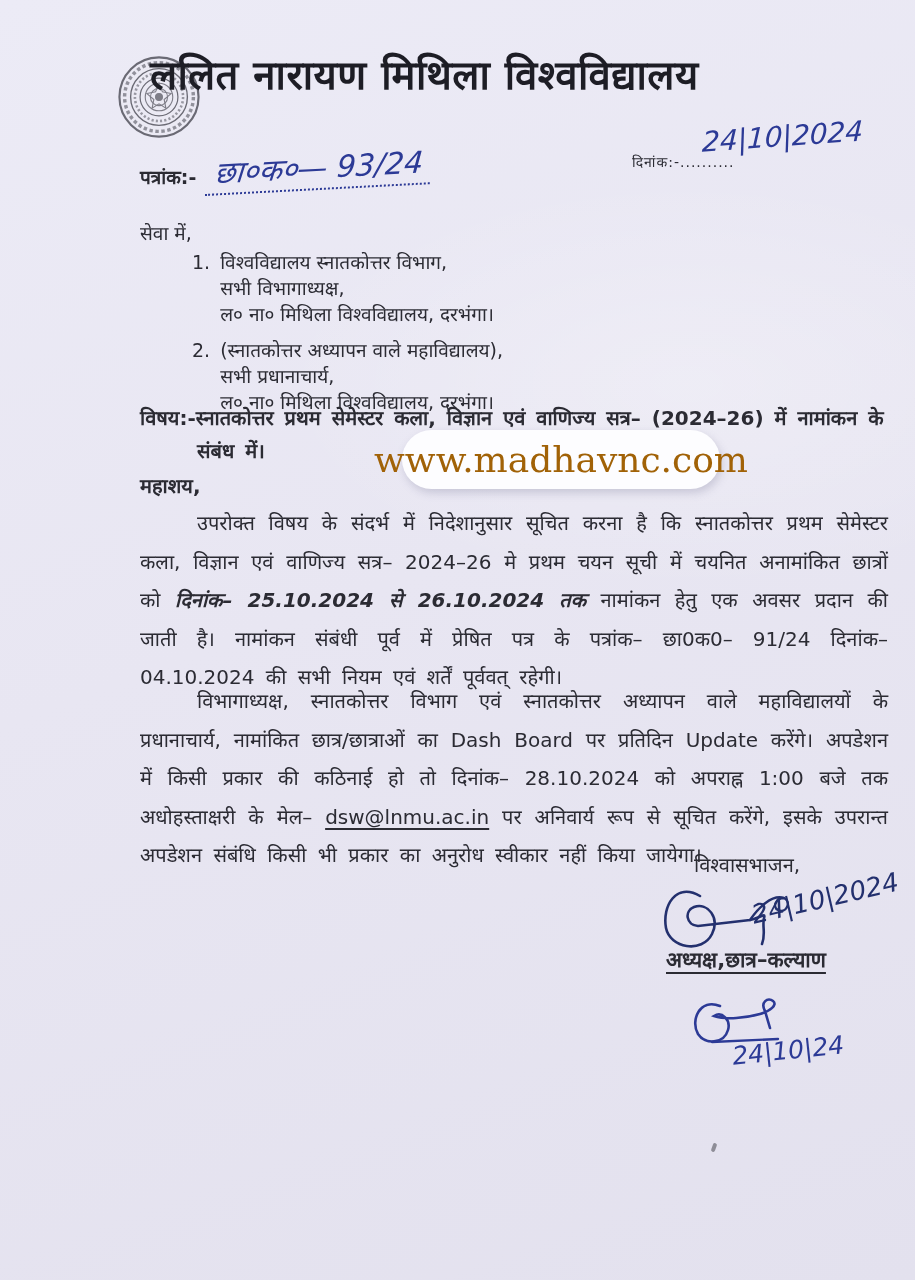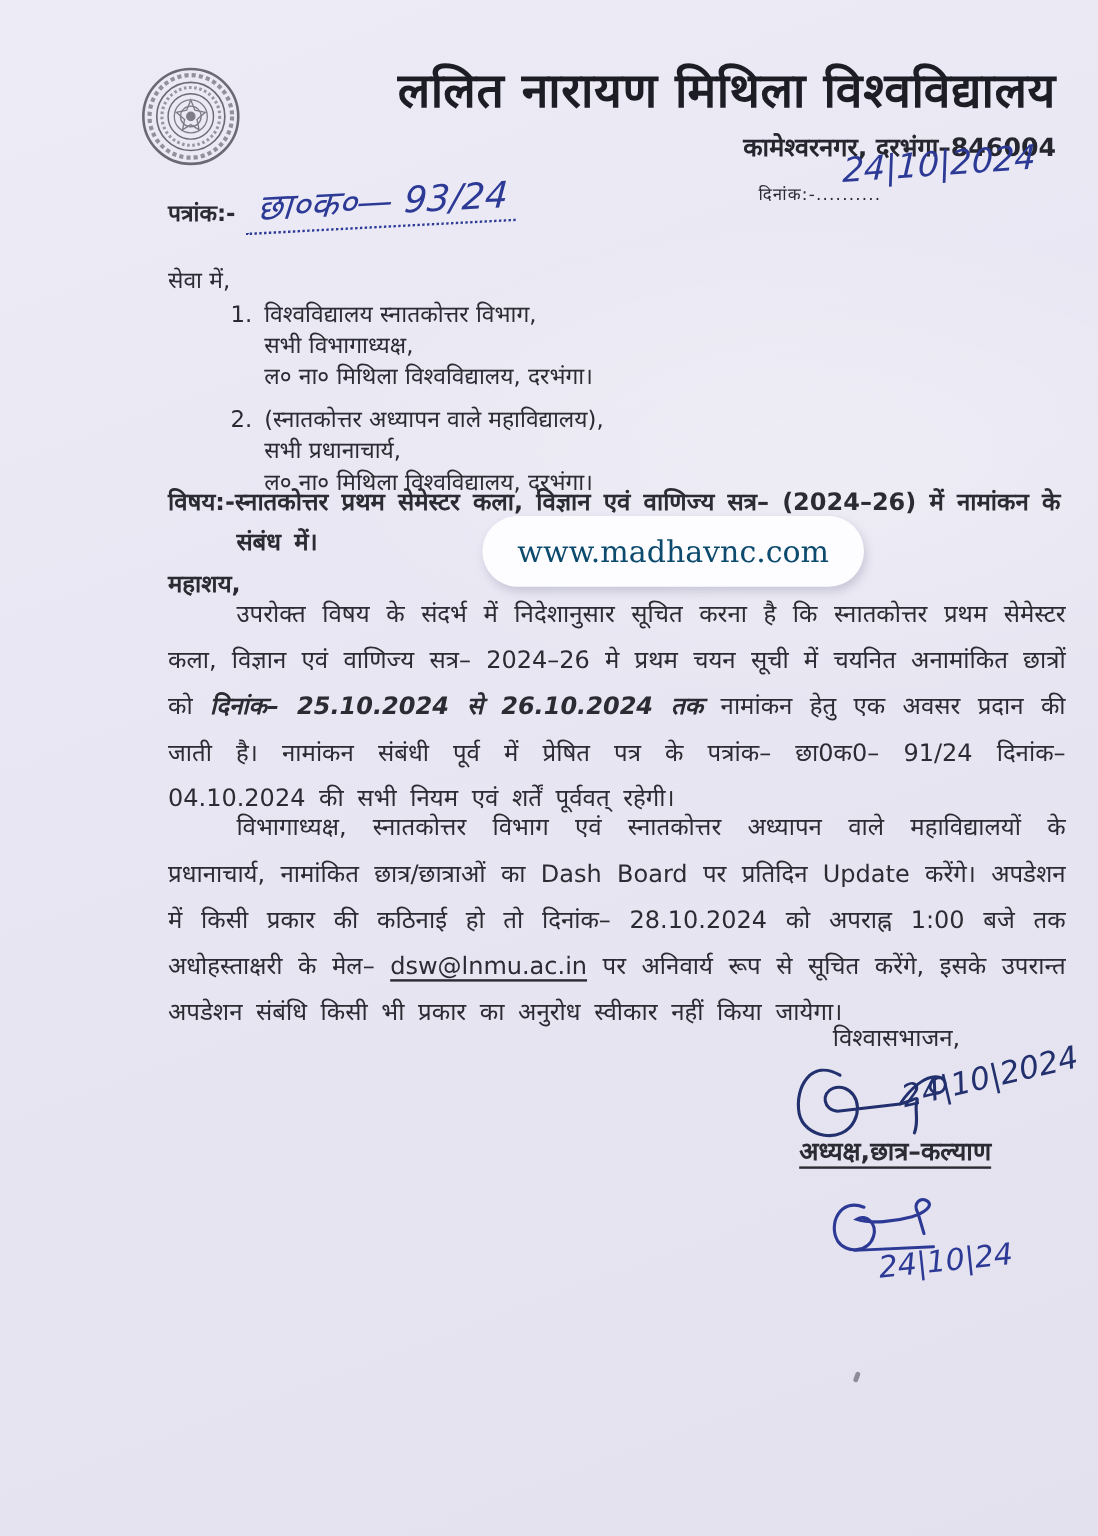--- a/index.html
+++ b/index.html
@@ -10,21 +10,21 @@
     margin:0 auto;
     background:
       radial-gradient(ellipse 600px 300px at 75% 30%, rgba(255,255,255,.25), rgba(255,255,255,0) 70%),
       linear-gradient(160deg, #ecebf6 0%, #e8e6f2 45%, #e3e1ee 100%);
     overflow:hidden;
     font-family:"DejaVu Sans","Liberation Sans",sans-serif;
     color:#2b2b33;
   }
   
   .seal { position:absolute; left:116px; top:54px; width:86px; height:86px; opacity:.82; }
-  .title-block { position:absolute; left:150px; top:46px; width:730px; text-align:right; }
+  .title-block { position:absolute; left:150px; top:46px; width:730px; text-align:left; }
   .uni-name { font-size:40px; font-weight:700; color:#1d1d25; letter-spacing:.5px; }
   .uni-addr { margin-top:7px; font-size:21px; font-weight:700; color:#26262e; }
   .letterno-row { position:absolute; left:140px; top:152px; font-size:19px; font-weight:600; white-space:nowrap; }
   .hand-letterno {
     display:inline-block; margin-left:2px; padding:0 8px 1px;
     font-size:30px; font-style:italic; font-weight:400;
     color:#2c3a96; border-bottom:2px dotted #2c3a96;
     transform:rotate(-3deg) skewX(-7deg); transform-origin:left bottom;
   }
   .date-row { position:absolute; left:632px; top:152px; font-size:14px; font-weight:400; letter-spacing:1px; }
@@ -44,29 +44,29 @@
     position:absolute; left:140px; top:402px; width:748px;
     font-size:20px; font-weight:600; line-height:33px;
     padding-left:57px; text-indent:-57px; word-spacing:4px;
   }
   
   .watermark {
     position:absolute; left:402px; top:430px; width:318px; height:59px;
     background:#fdfdff; border-radius:30px;
     display:flex; align-items:center; justify-content:center;
     font-family:"DejaVu Serif","Liberation Serif",serif;
-    font-size:25px; color:#0c4a6e;
+    font-size:36px; color:#a16207;
     box-shadow:2px 4px 8px rgba(110,110,145,.28);
   }
   
   .greeting { position:absolute; left:140px; top:472px; font-size:20px; font-weight:600; }
   .para {
     position:absolute; left:140px; width:748px;
     font-size:20px; line-height:38.5px; text-align:justify;
-    text-indent:57px; word-spacing:5px; color:#2b2b33;
+    text-indent:57px; word-spacing:5px; color:#2b2b33;margin-top:12px;
   }
   .para1 { top:492px; }
   .para2 { top:670px; }
   .emph { font-weight:700; font-style:italic; }
   .email { text-decoration:underline; text-underline-offset:4px; }
   
   .closing { position:absolute; left:694px; top:851px; font-size:20px;text-align:right; }
   .sig1 { position:absolute; left:658px; top:880px; width:165px; height:80px; }
   .sig1-date {
     position:absolute; left:752px; top:900px;
@@ -100,21 +100,20 @@
     <g stroke="#50505a" stroke-width="1.3" fill="none" opacity=".85">
       <circle cx="50" cy="50" r="16"></circle>
       <circle cx="50" cy="50" r="10"></circle>
       <path d="M50,34 L54,44 L64,46 L56,53 L58,63 L50,58 L42,63 L44,53 L36,46 L46,44 Z"></path>
       <circle cx="50" cy="50" r="4" fill="#50505a"></circle>
     </g>
   </svg>
 
   <div class="title-block">
     <div class="uni-name">ललित नारायण मिथिला विश्वविद्यालय</div>
-    <div class="uni-addr">कामेश्वरनगर, दरभंगा–846004</div>
   </div>
 
   <div class="letterno-row">
     <span>पत्रांक:-</span>
     <span class="hand-letterno">छा०क०— 93/24</span>
   </div>
 
   <div class="date-row">
     <span>दिनांक:-..........</span>
   </div>

